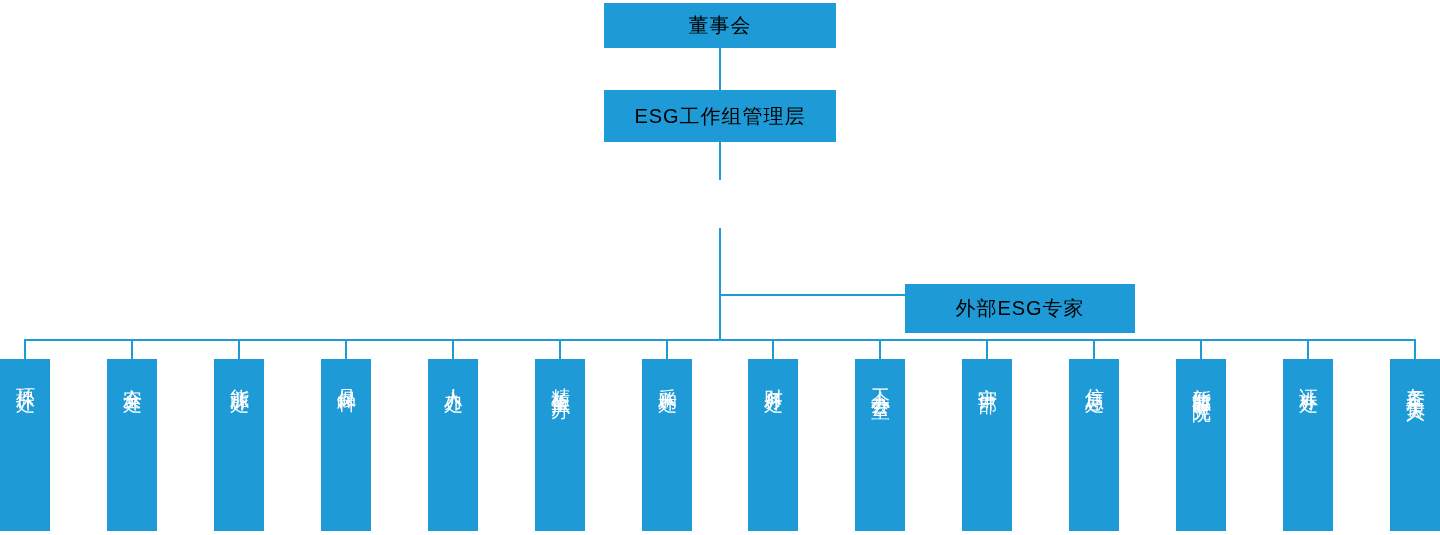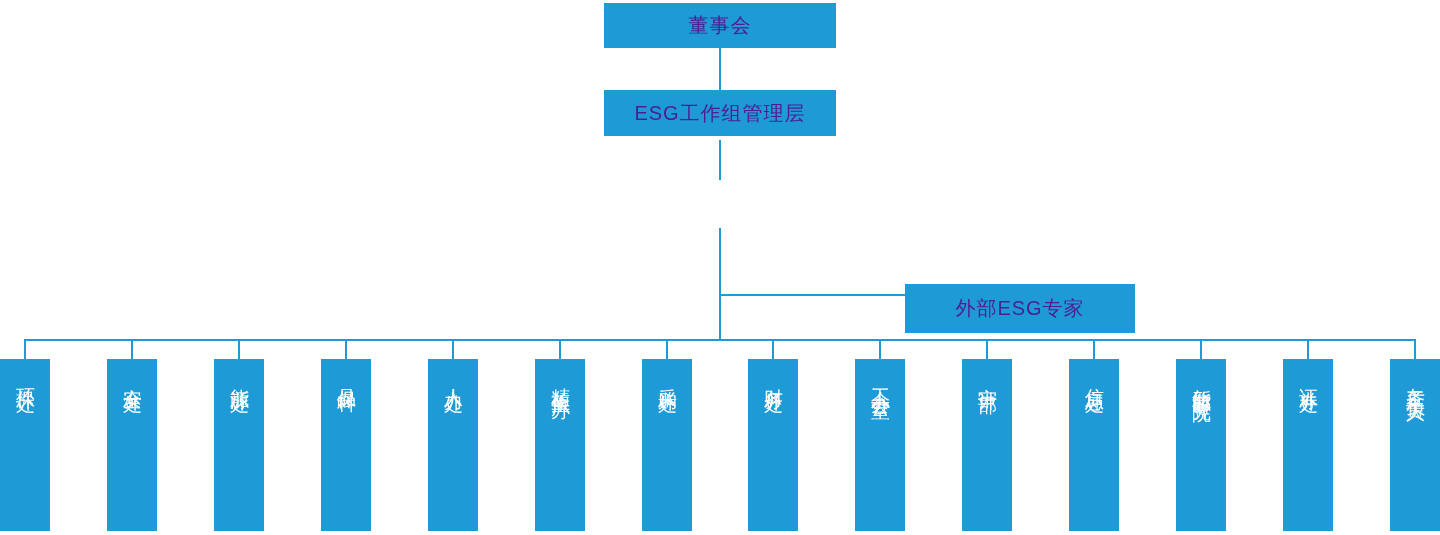--- a/index.html
+++ b/index.html
@@ -7,21 +7,21 @@
   .canvas {
     position: relative;
     width: 1440px;
     height: 535px;
     background: #ffffff;
     overflow: hidden;
   }
   .hnode {
     position: absolute;
     background: #1e9bd6;
-    color: #4c1d95;
+    color: #000000;
     display: flex;
     align-items: center;
     justify-content: center;
     font-size: 20px;
     letter-spacing: 1px;
     white-space: nowrap;
   }
   .line { position: absolute; background: #1e9bd6; }
   .dept {
     position: absolute;
@@ -44,21 +44,21 @@
 </style>
 </head>
 <body>
 
 <div class="canvas">
 
   <div class="hnode" style="left:604px; top:3px; width:232px; height:45px;">
     <span>董事会</span>
   </div>
 
-  <div class="hnode" style="left:604px; top:90px; width:232px; height:46px;">
+  <div class="hnode" style="left:604px; top:90px; width:232px; height:52px;">
     <span>ESG工作组管理层</span>
   </div>
 
 
   <div class="hnode" style="left:905px; top:284px; width:230px; height:49px;">
     <span>外部ESG专家</span>
   </div>
 
   <div class="line" style="left:719px; top:48px;  width:2px; height:42px;"></div>
   <div class="line" style="left:719px; top:140px; width:2px; height:40px;"></div>

